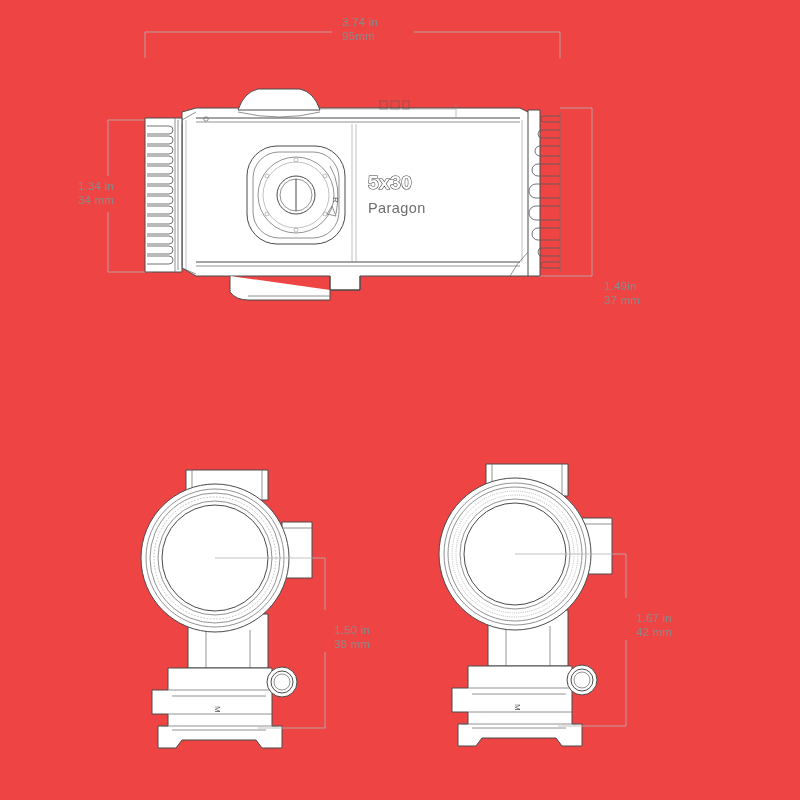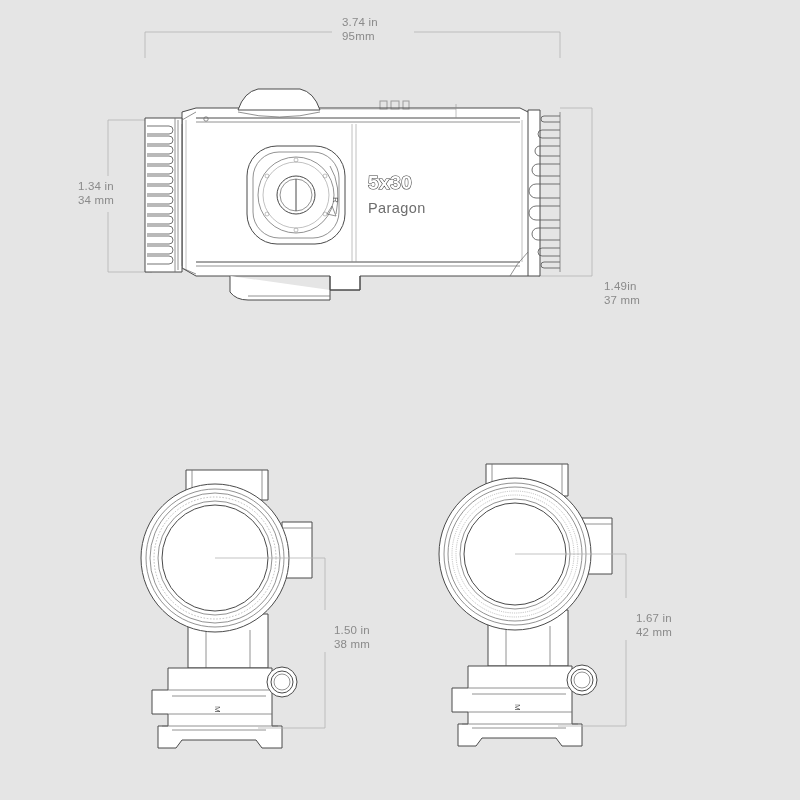--- a/index.html
+++ b/index.html
@@ -1,18 +1,18 @@
 <!DOCTYPE html>
 <html><head>
 <meta charset="utf-8">
 <style>
   html,body{margin:0;padding:0;background:#ffffff;}
   body{width:800px;height:800px;overflow:hidden;
        font-family:"Liberation Sans","DejaVu Sans",sans-serif;}
-  #sheet{position:relative;width:800px;height:800px;background:#e5e5e5;}
+  #sheet{position:relative;width:800px;height:800px;background:#ef4444;}
   svg{display:block;}
   .dimtxt{font-family:"Liberation Sans","DejaVu Sans",sans-serif;
           font-size:11.5px;fill:#8a8a8a;letter-spacing:0.2px;}
   .brandbig{font-family:"Liberation Sans","DejaVu Sans",sans-serif;
             font-size:19px;font-weight:bold;fill:#ffffff;
             stroke:#3a3a3a;stroke-width:1.1px;paint-order:stroke fill;
             letter-spacing:0.5px;}
   .brandsub{font-family:"Liberation Sans","DejaVu Sans",sans-serif;
             font-size:14.5px;fill:#6e6e6e;letter-spacing:0.4px;}
   .micro{font-family:"Liberation Sans","DejaVu Sans",sans-serif;

